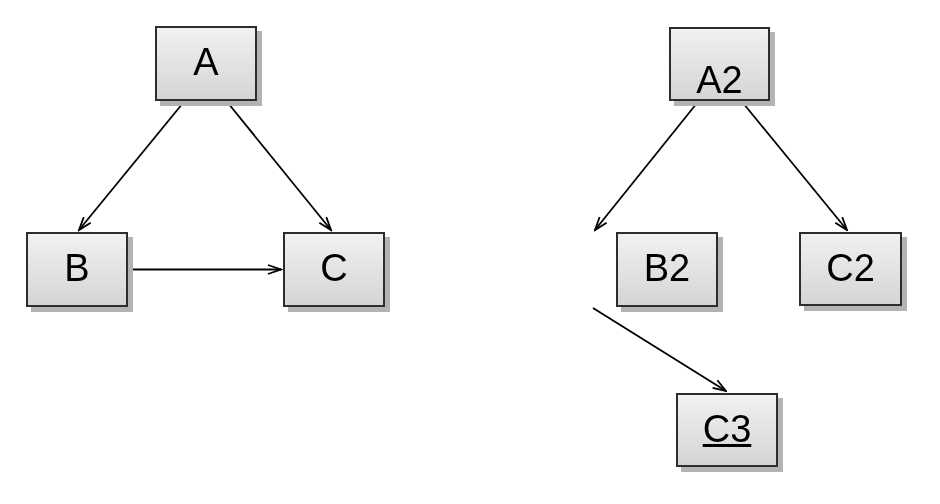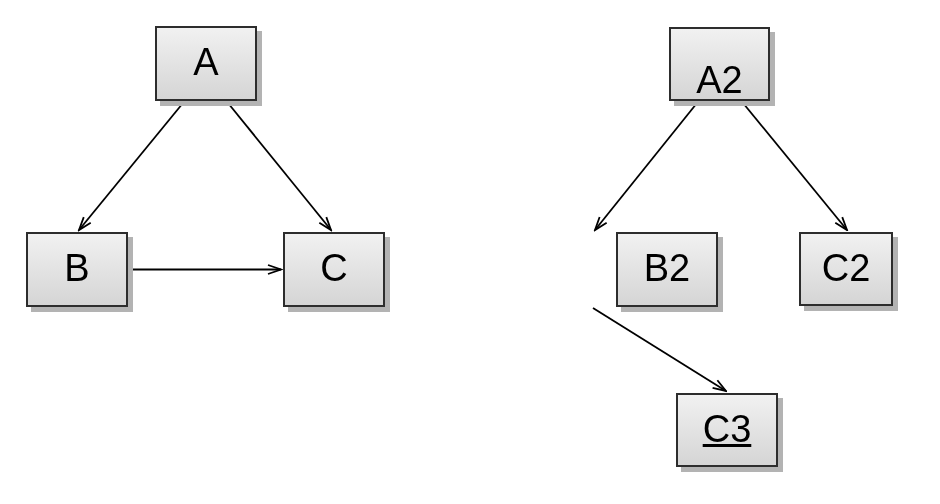--- a/index.html
+++ b/index.html
@@ -86,21 +86,21 @@
           <span class="node-label">C</span>
         </div>
       </div>
       <div class="graph-group">
         <div class="node" style="left: 669px; top: 27px; width: 101px; height: 74px; align-items: flex-end;">
           <span class="node-label">A2</span>
         </div>
         <div class="node" style="left: 574px; top: 232px; width: 102px; height: 75px; margin-left: 42px;">
           <span class="node-label">B2</span>
         </div>
-        <div class="node" style="left: 799px; top: 232px; width: 94px; height: 74px;">
+        <div class="node" style="left: 799px; top: 232px; width: 103px; height: 74px;">
           <span class="node-label">C2</span>
         </div>
         <div class="node" style="left: 676px; top: 393px; width: 102px; height: 74px; text-decoration: underline;">
           <span class="node-label">C3</span>
         </div>
       </div>
     </div>
 </div>
 
 </body></html>

